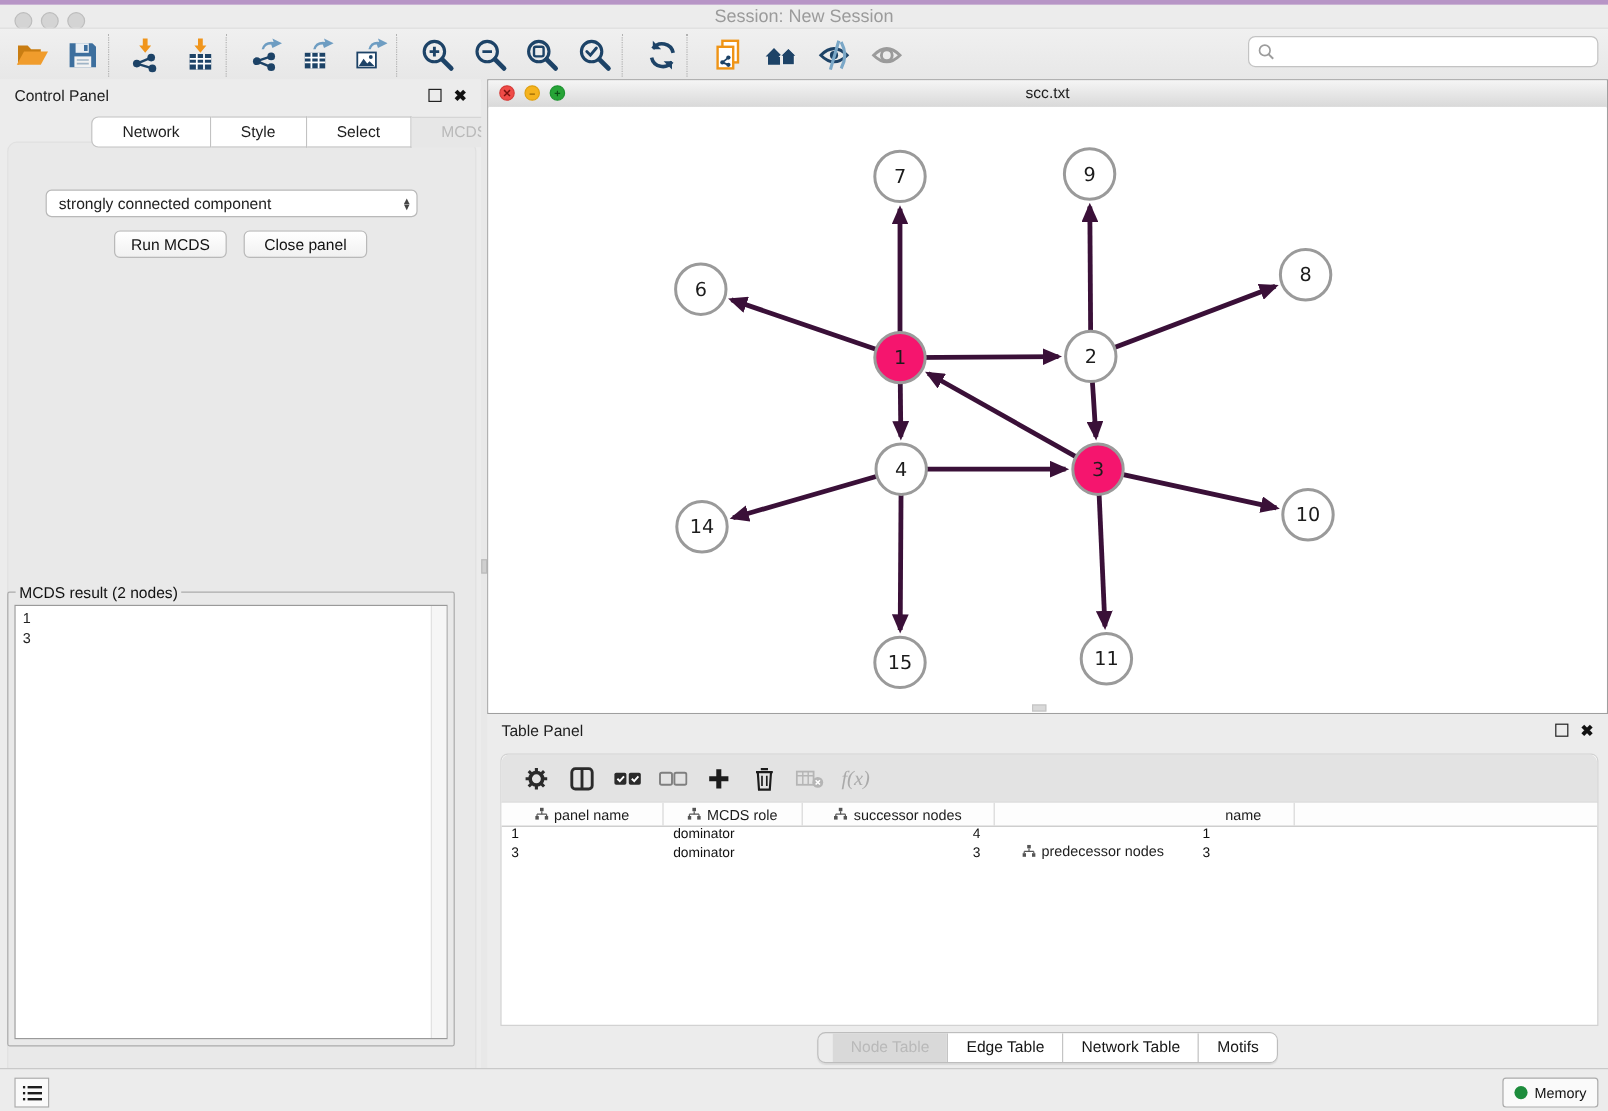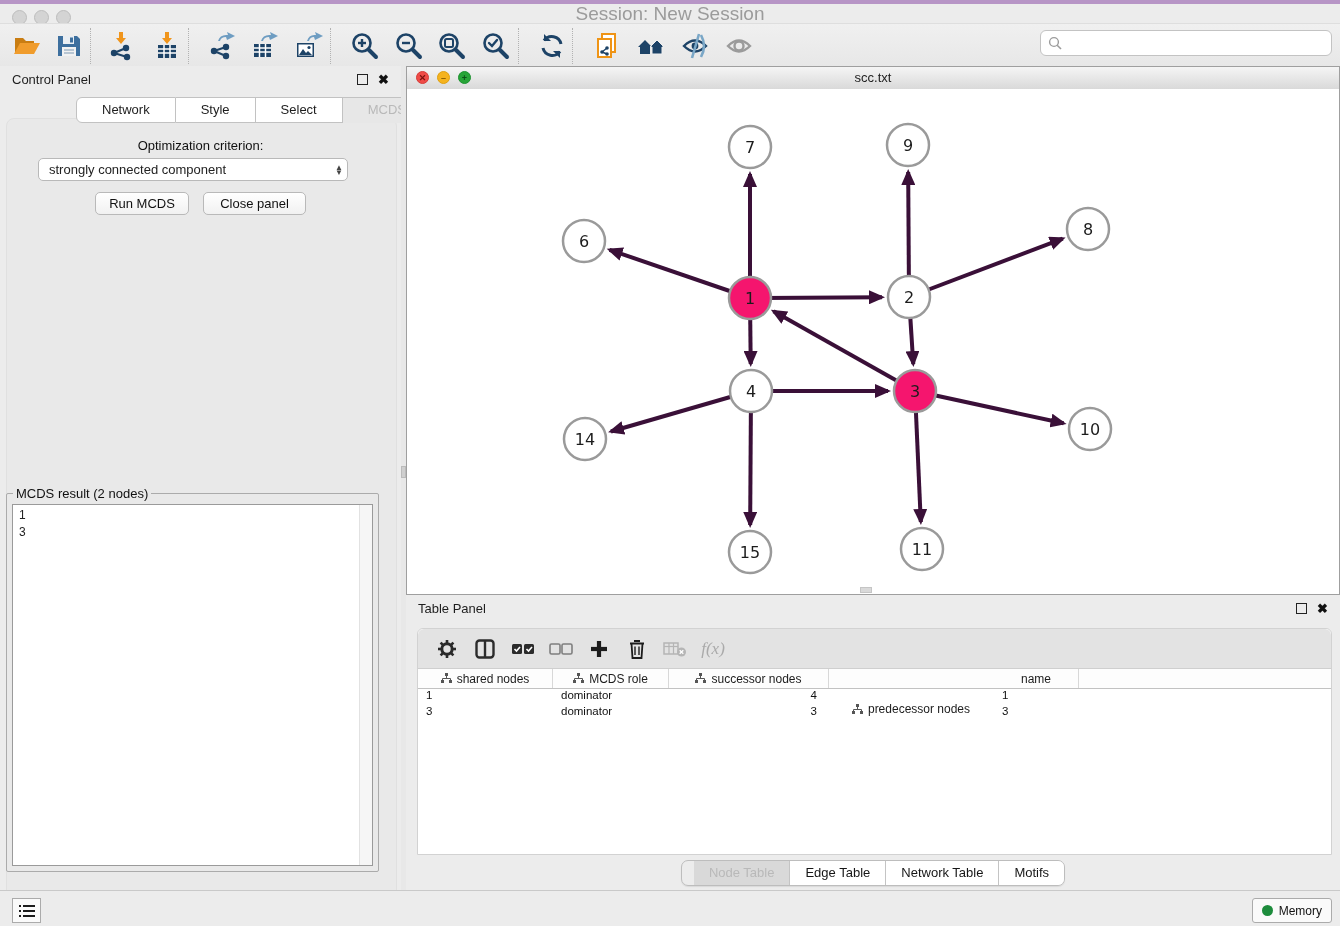--- a/index.html
+++ b/index.html
@@ -3,21 +3,21 @@
 <meta charset="utf-8">
 <style>
   html,body{margin:0;padding:0;}
   body{width:1340px;height:926px;position:relative;background:#ececec;
        font-family:"Liberation Sans",sans-serif;color:#222;overflow:hidden;}
   .abs{position:absolute;}
 
   
   .top-accent{left:0;top:0;width:1340px;height:4px;background:#b795c6;}
   .titlebar{left:0;top:4px;width:1340px;height:19px;background:#ececec;}
-  .titlebar .title{width:100%;text-align:center;font-size:19px;color:#9b9b9b;line-height:19px;}
+  .titlebar .title{width:100%;text-align:center;font-size:15px;color:#9b9b9b;line-height:19px;}
   .mac-dot{width:13px;height:13px;border-radius:50%;background:#d4d4d4;border:1px solid #bdbdbd;display:inline-block;margin-right:7px;}
   .mac-dots{left:12px;top:6px;}
 
   
   .toolbar{left:0;top:23px;width:1340px;height:43px;background:linear-gradient(#f0f0f0,#e7e7e7);border-bottom:1px solid #cdcdcd;border-top:1px solid #dedede;}
   .tbtn{position:absolute;top:5px;width:34px;height:34px;display:flex;align-items:center;justify-content:center;}
   .tsep{position:absolute;top:4px;height:36px;border-left:1px dotted #b2b2b2;}
   .searchbox{position:absolute;left:1040px;top:6px;width:290px;height:24px;background:#fff;border:1px solid #c3c3c3;border-radius:6px;display:flex;align-items:center;}
   .searchbox svg{margin:0 4px 0 7px;}
   .searchbox input{border:none;outline:none;flex:1;font-size:13px;background:transparent;height:18px;}
@@ -253,21 +253,20 @@
     <span class="float-ico"></span>
     <span class="close-ico">✖</span>
   </div>
   <div class="cp-body"></div>
   <div class="cp-tabs">
     <div class="cp-tab">Network</div>
     <div class="cp-tab">Style</div>
     <div class="cp-tab">Select</div>
     <div class="cp-tab sel">MCDS</div>
   </div>
-  <div class="opt-label">Optimization criterion:</div>
   <div class="cp-select">
     <span>strongly connected component</span>
     <span class="spring"></span>
     <span class="stepper">
         <span>▲</span>
         <span>▼</span>
       </span>
   </div>
   <button class="cp-btn" style="left:95px;width:94px">Run MCDS</button>
   <button class="cp-btn" style="left:203px;width:103px">Close panel</button>
@@ -427,21 +426,21 @@
               <rect x="0" y="7" width="3" height="3"></rect>
               <rect x="8" y="7" width="3" height="3"></rect>
             </g>
             <g stroke="#555" stroke-width="1">
               <line x1="5.5" y1="3" x2="5.5" y2="5.5"></line>
               <line x1="1.5" y1="5.5" x2="9.5" y2="5.5"></line>
               <line x1="1.5" y1="5.5" x2="1.5" y2="7"></line>
               <line x1="9.5" y1="5.5" x2="9.5" y2="7"></line>
             </g>
           </svg>
-        <span>shared nodes</span>
+        <span>panel name</span>
       </div>
       <div class="th c1">
         <svg width="11" height="11" viewBox="0 0 11 11">
             <g fill="#555">
               <rect x="4" y="0" width="3" height="3"></rect>
               <rect x="0" y="7" width="3" height="3"></rect>
               <rect x="8" y="7" width="3" height="3"></rect>
             </g>
             <g stroke="#555" stroke-width="1">
               <line x1="5.5" y1="3" x2="5.5" y2="5.5"></line>

